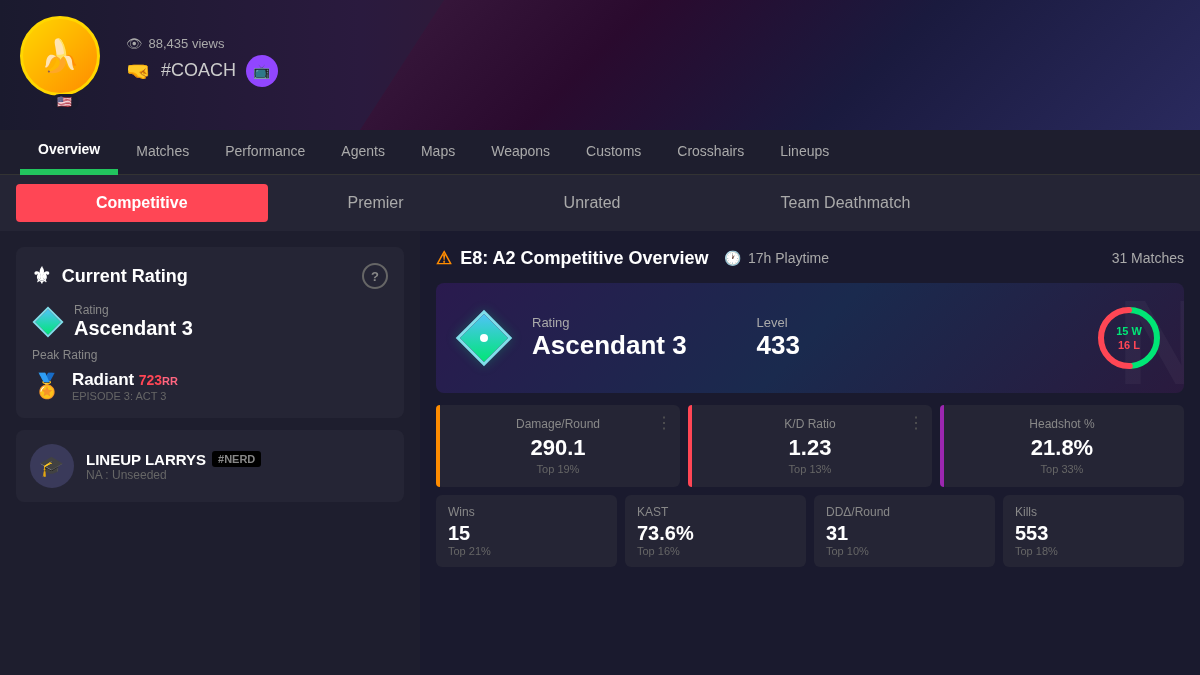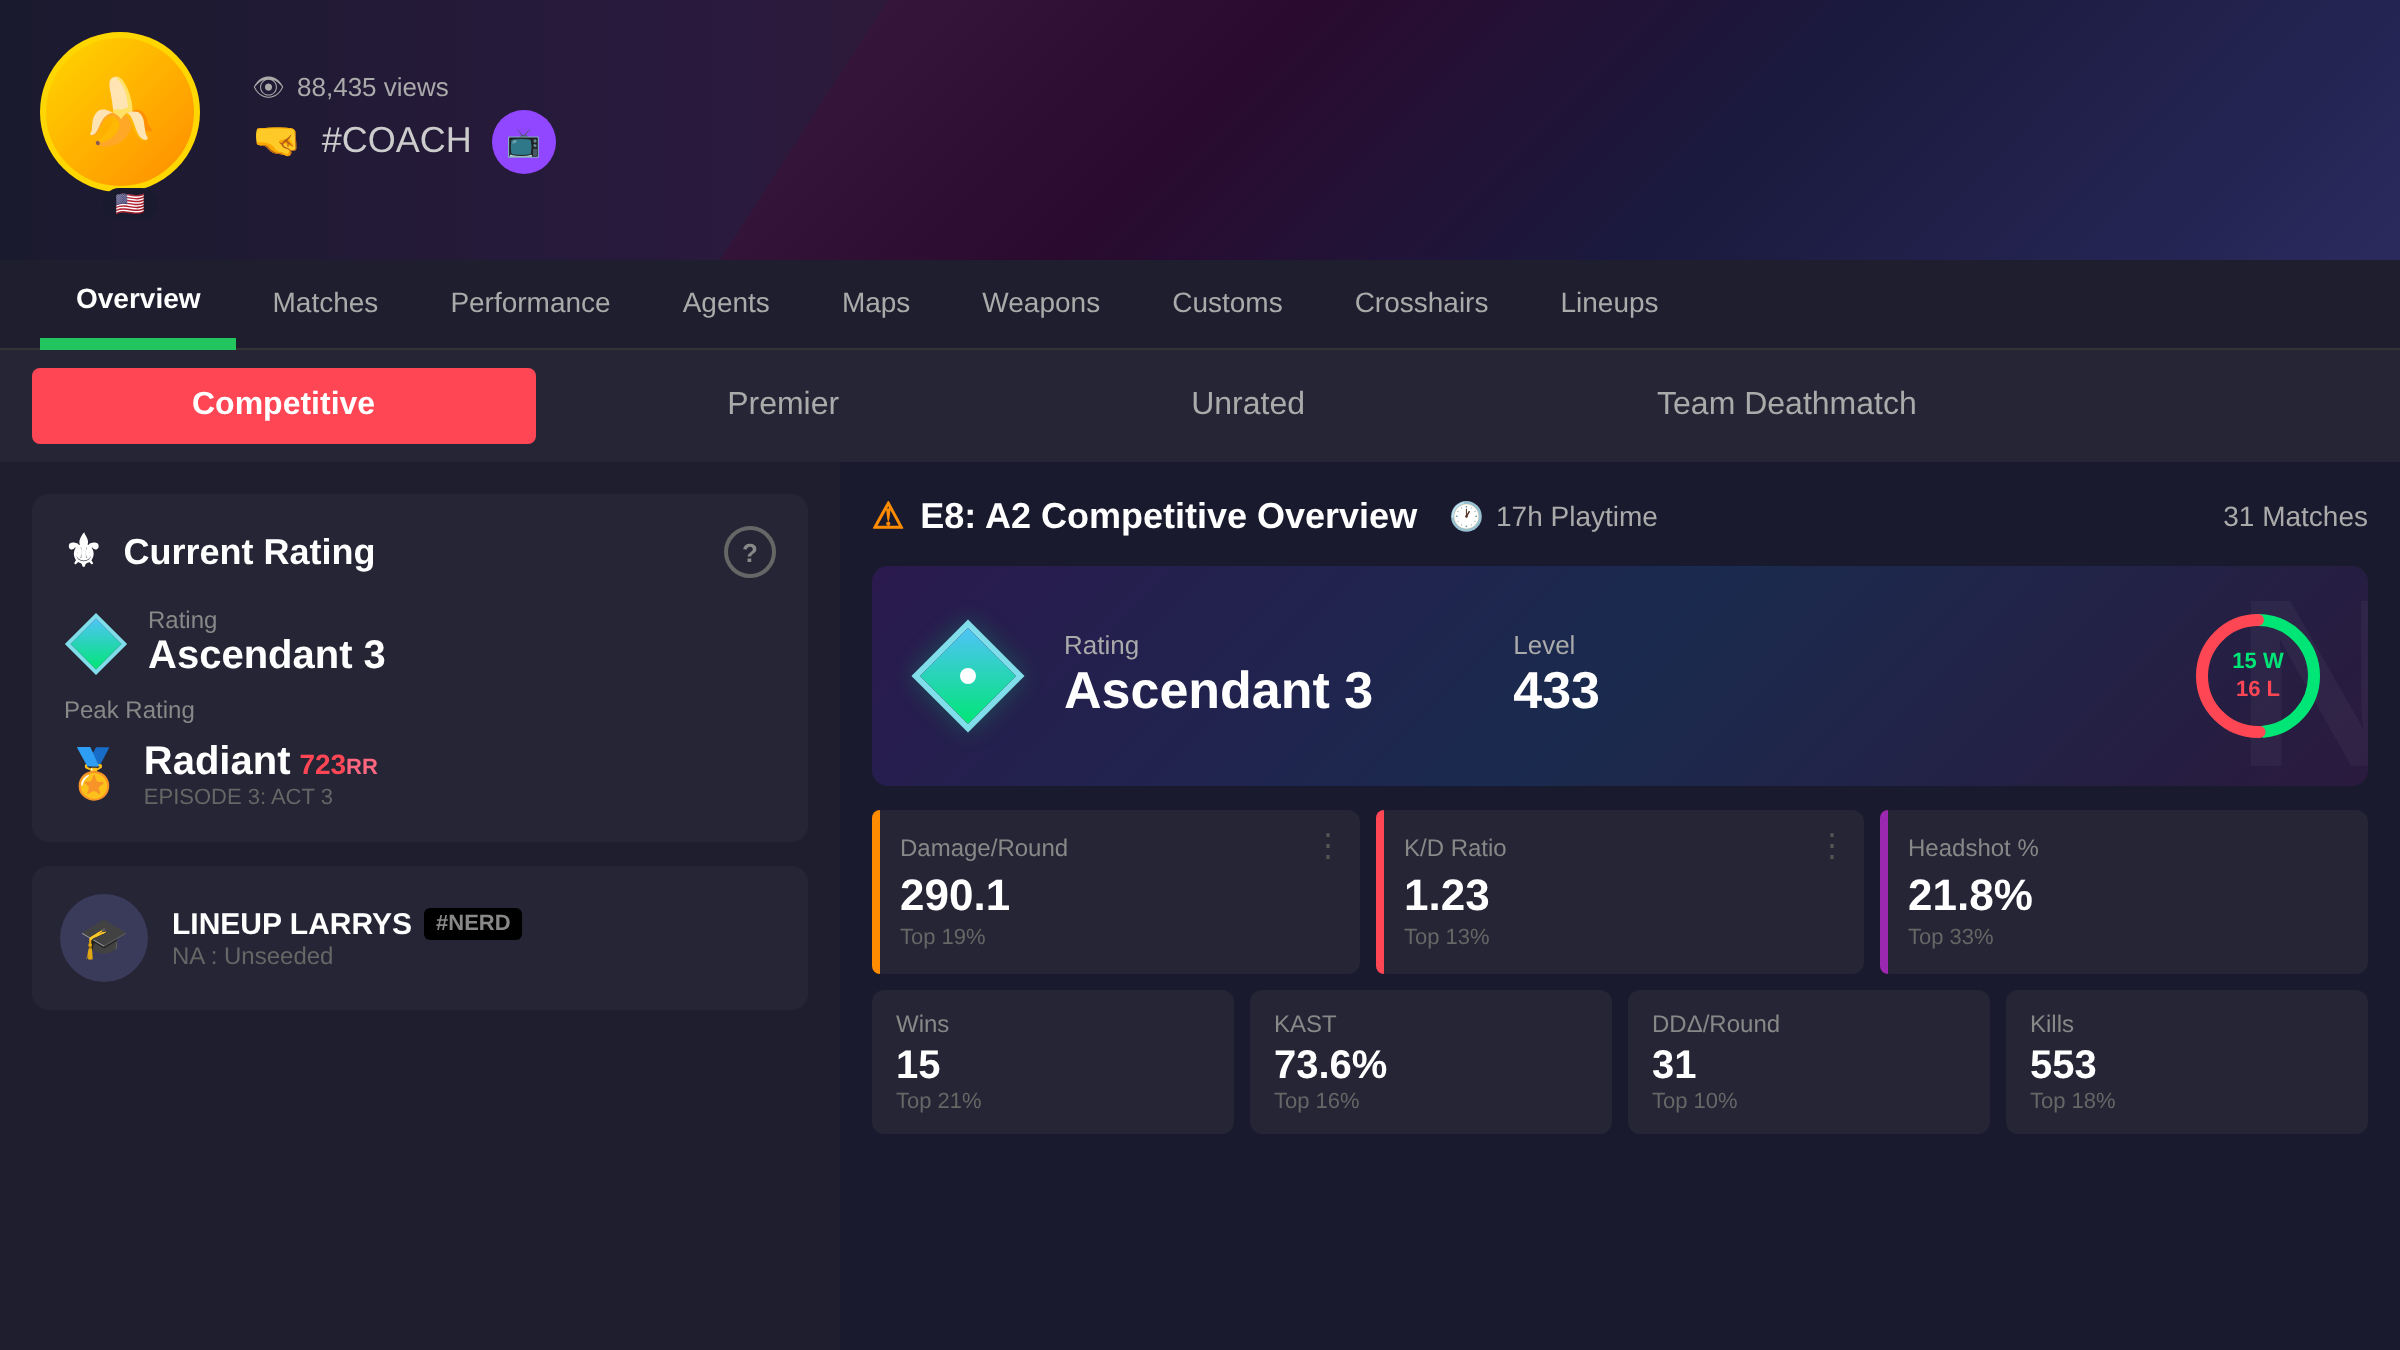--- a/index.html
+++ b/index.html
@@ -137,21 +137,21 @@
       font-weight: 600;
     }
 
     
     .mode-tabs {
       background: #252535;
       display: flex;
       height: 56px;
       align-items: center;
       padding: 0 16px;
-      gap: 16px;
+      gap: 0;
     }
     .mode-tab {
       padding: 10px 80px;
       font-size: 16px;
       cursor: pointer;
       color: #aaa;
       border-radius: 4px;
     }
     .mode-tab.active {
       background: #ff4655;
@@ -242,21 +242,21 @@
     }
     .peak-row {
       display: flex;
       align-items: center;
       gap: 10px;
     }
     .radiant-icon {
       font-size: 24px;
     }
     .peak-name {
-      font-size: 20px;
+      font-size: 17px;
       font-weight: 700;
       color: #fff;
     }
     .peak-rr {
       font-size: 14px;
       color: #ff4655;
       font-weight: 700;
     }
     .peak-sub {
       font-size: 11px;
@@ -441,22 +441,23 @@
     
     .stats-grid {
       display: grid;
       grid-template-columns: 1fr 1fr 1fr;
       gap: 8px;
       margin-bottom: 8px;
     }
     .stat-card {
       background: #252535;
       border-radius: 6px;
-      padding: 12px 14px;
+      padding: 12px 0;
       position: relative;
+      text-align: center;
     }
     .stat-card-left-bar {
       position: absolute;
       left: 0;
       top: 0;
       bottom: 0;
       width: 4px;
       border-radius: 6px 0 0 6px;
     }
     .stat-label {

